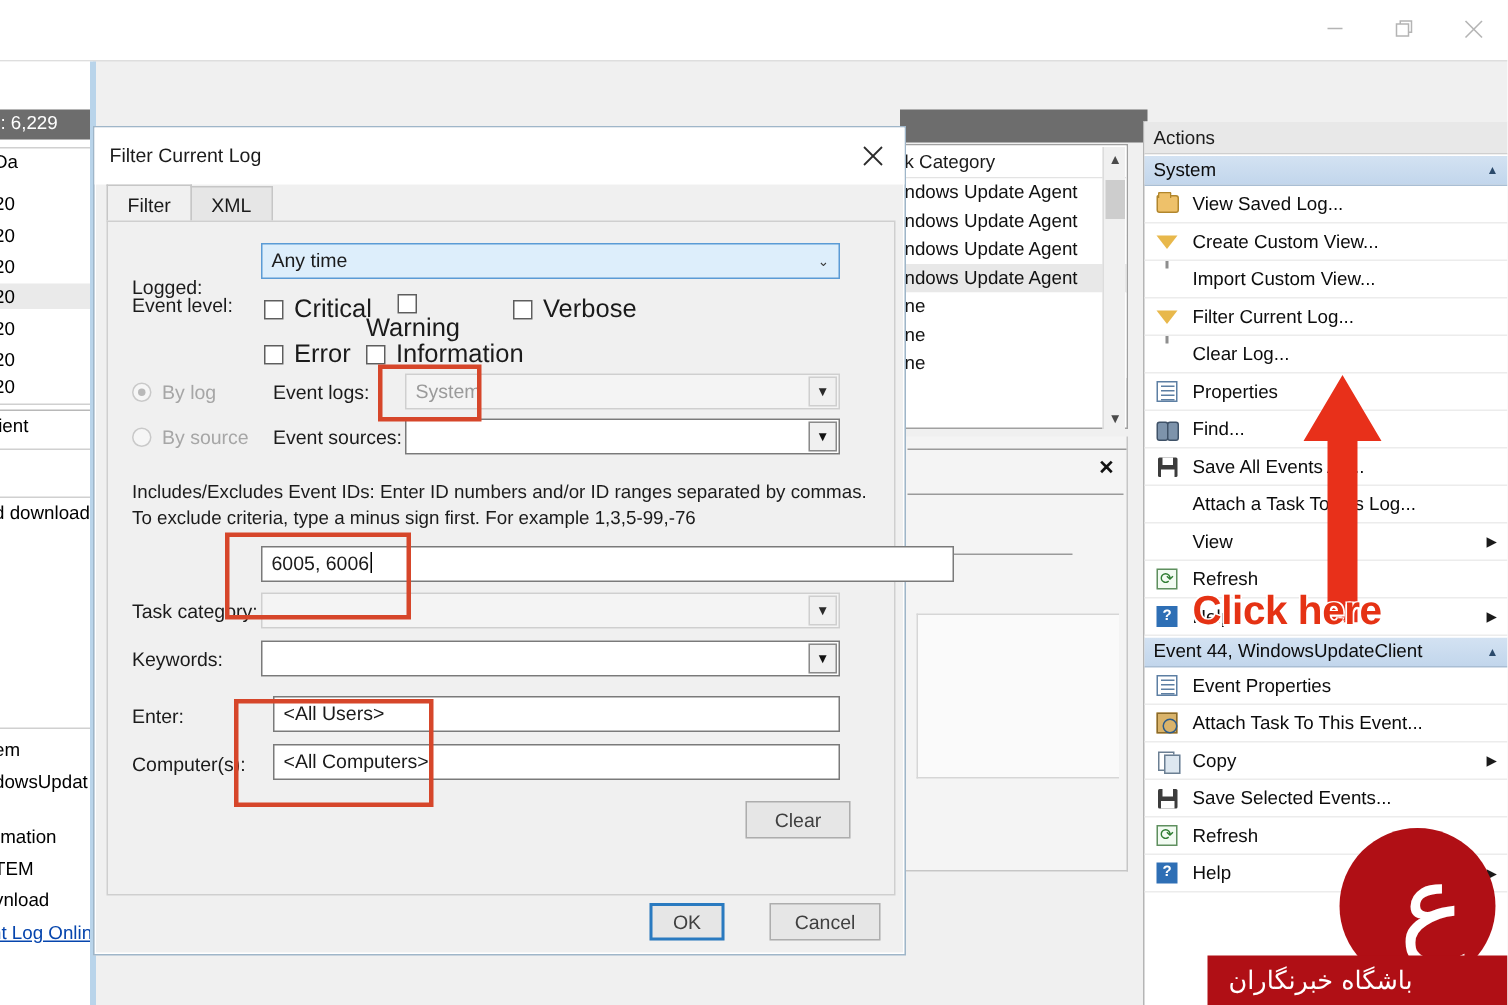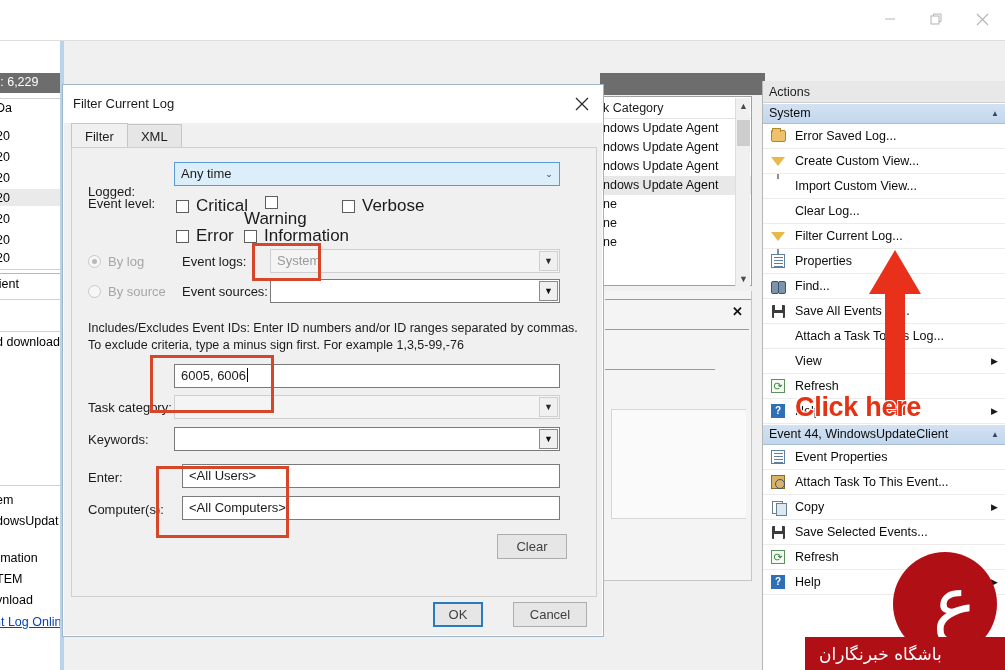--- a/index.html
+++ b/index.html
@@ -422,41 +422,41 @@
 
       <div class="group-hdr">
         <span>System</span>
         <span class="caret">▲</span>
       </div>
 
       <div class="act-item">
         <span class="act-ico">
             <span class="ico-folder"></span>
           </span>
-        <span>Error Saved Log...</span>
+        <span>View Saved Log...</span>
       </div>
       <div class="act-item">
         <span class="act-ico">
             <span class="ico-funnel"></span>
           </span>
         <span>Create Custom View...</span>
       </div>
       <div class="act-item">
         <span class="act-ico blank"></span>
         <span>Import Custom View...</span>
       </div>
       <div class="act-item">
+        <span class="act-ico">
+            <span class="ico-funnel"></span>
+          </span>
+        <span>Filter Current Log...</span>
+      </div>
+      <div class="act-item">
         <span class="act-ico blank"></span>
         <span>Clear Log...</span>
-      </div>
-      <div class="act-item">
-        <span class="act-ico">
-            <span class="ico-funnel"></span>
-          </span>
-        <span>Filter Current Log...</span>
       </div>
       <div class="act-item">
         <span class="act-ico">
             <span class="ico-props"></span>
           </span>
         <span>Properties</span>
       </div>
       <div class="act-item">
         <span class="act-ico">
             <span class="ico-binoc"></span>
@@ -600,21 +600,21 @@
       </div>
 
       <div class="lbl" style="left:110px; top:136px;">Event sources:</div>
       <div class="combo" style="left:198px; top:131px; width:290px;">
         <span class="val"></span>
         <span class="arwbox" style="background:#f0f0f0;border:1px solid #8a8a8a;color:#111;">▼</span>
       </div>
 
       <div class="helptext" style="left:16px; top:172px;">Includes/Excludes Event IDs: Enter ID numbers and/or ID ranges separated by commas. To exclude criteria, type a minus sign first. For example 1,3,5-99,-76</div>
 
-      <div class="textin" style="left:102px; top:216px; width:386px;">
+      <div class="textin" style="left:102px; top:216px; width:462px;">
         <span class="val"><span>6005, 6006</span><span class="caret-bar"></span></span>
       </div>
 
       <div class="lbl" style="left:16px; top:252px;">Task category:</div>
       <div class="combo disabled" style="left:102px; top:247px; width:386px;">
         <span class="val"></span>
         <span class="arwbox">▼</span>
       </div>
 
       <div class="lbl" style="left:16px; top:284px;">Keywords:</div>

